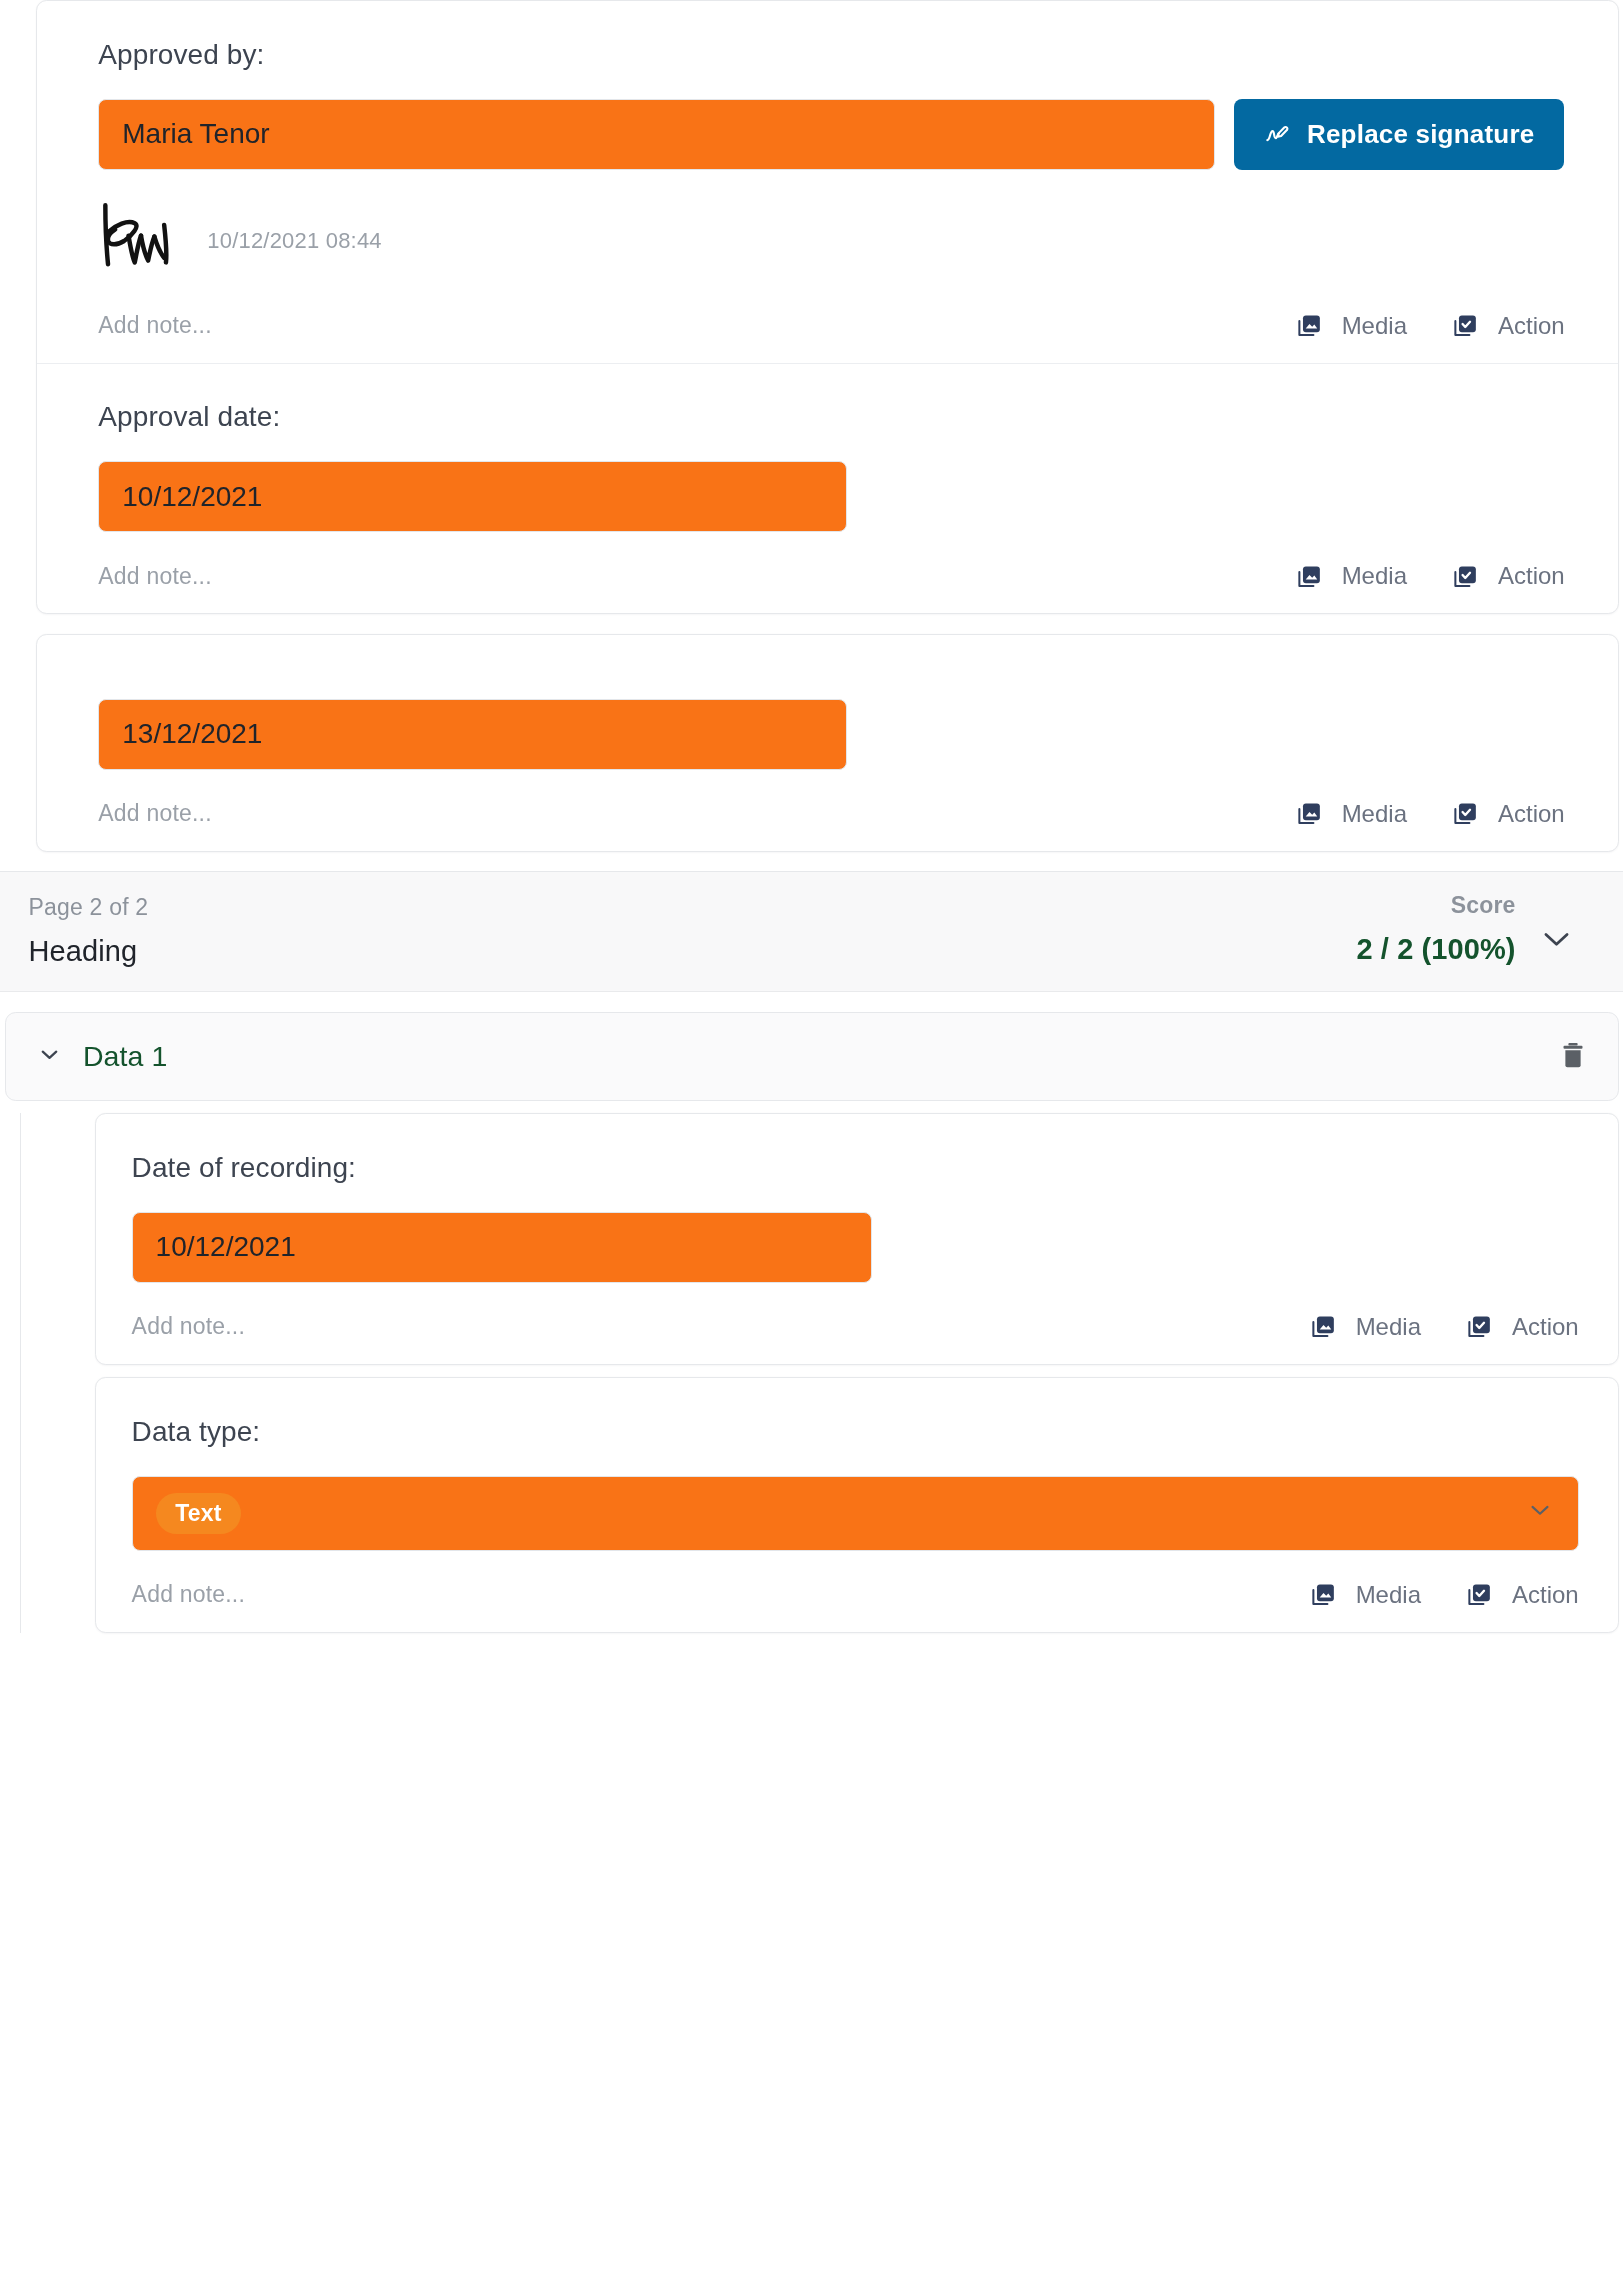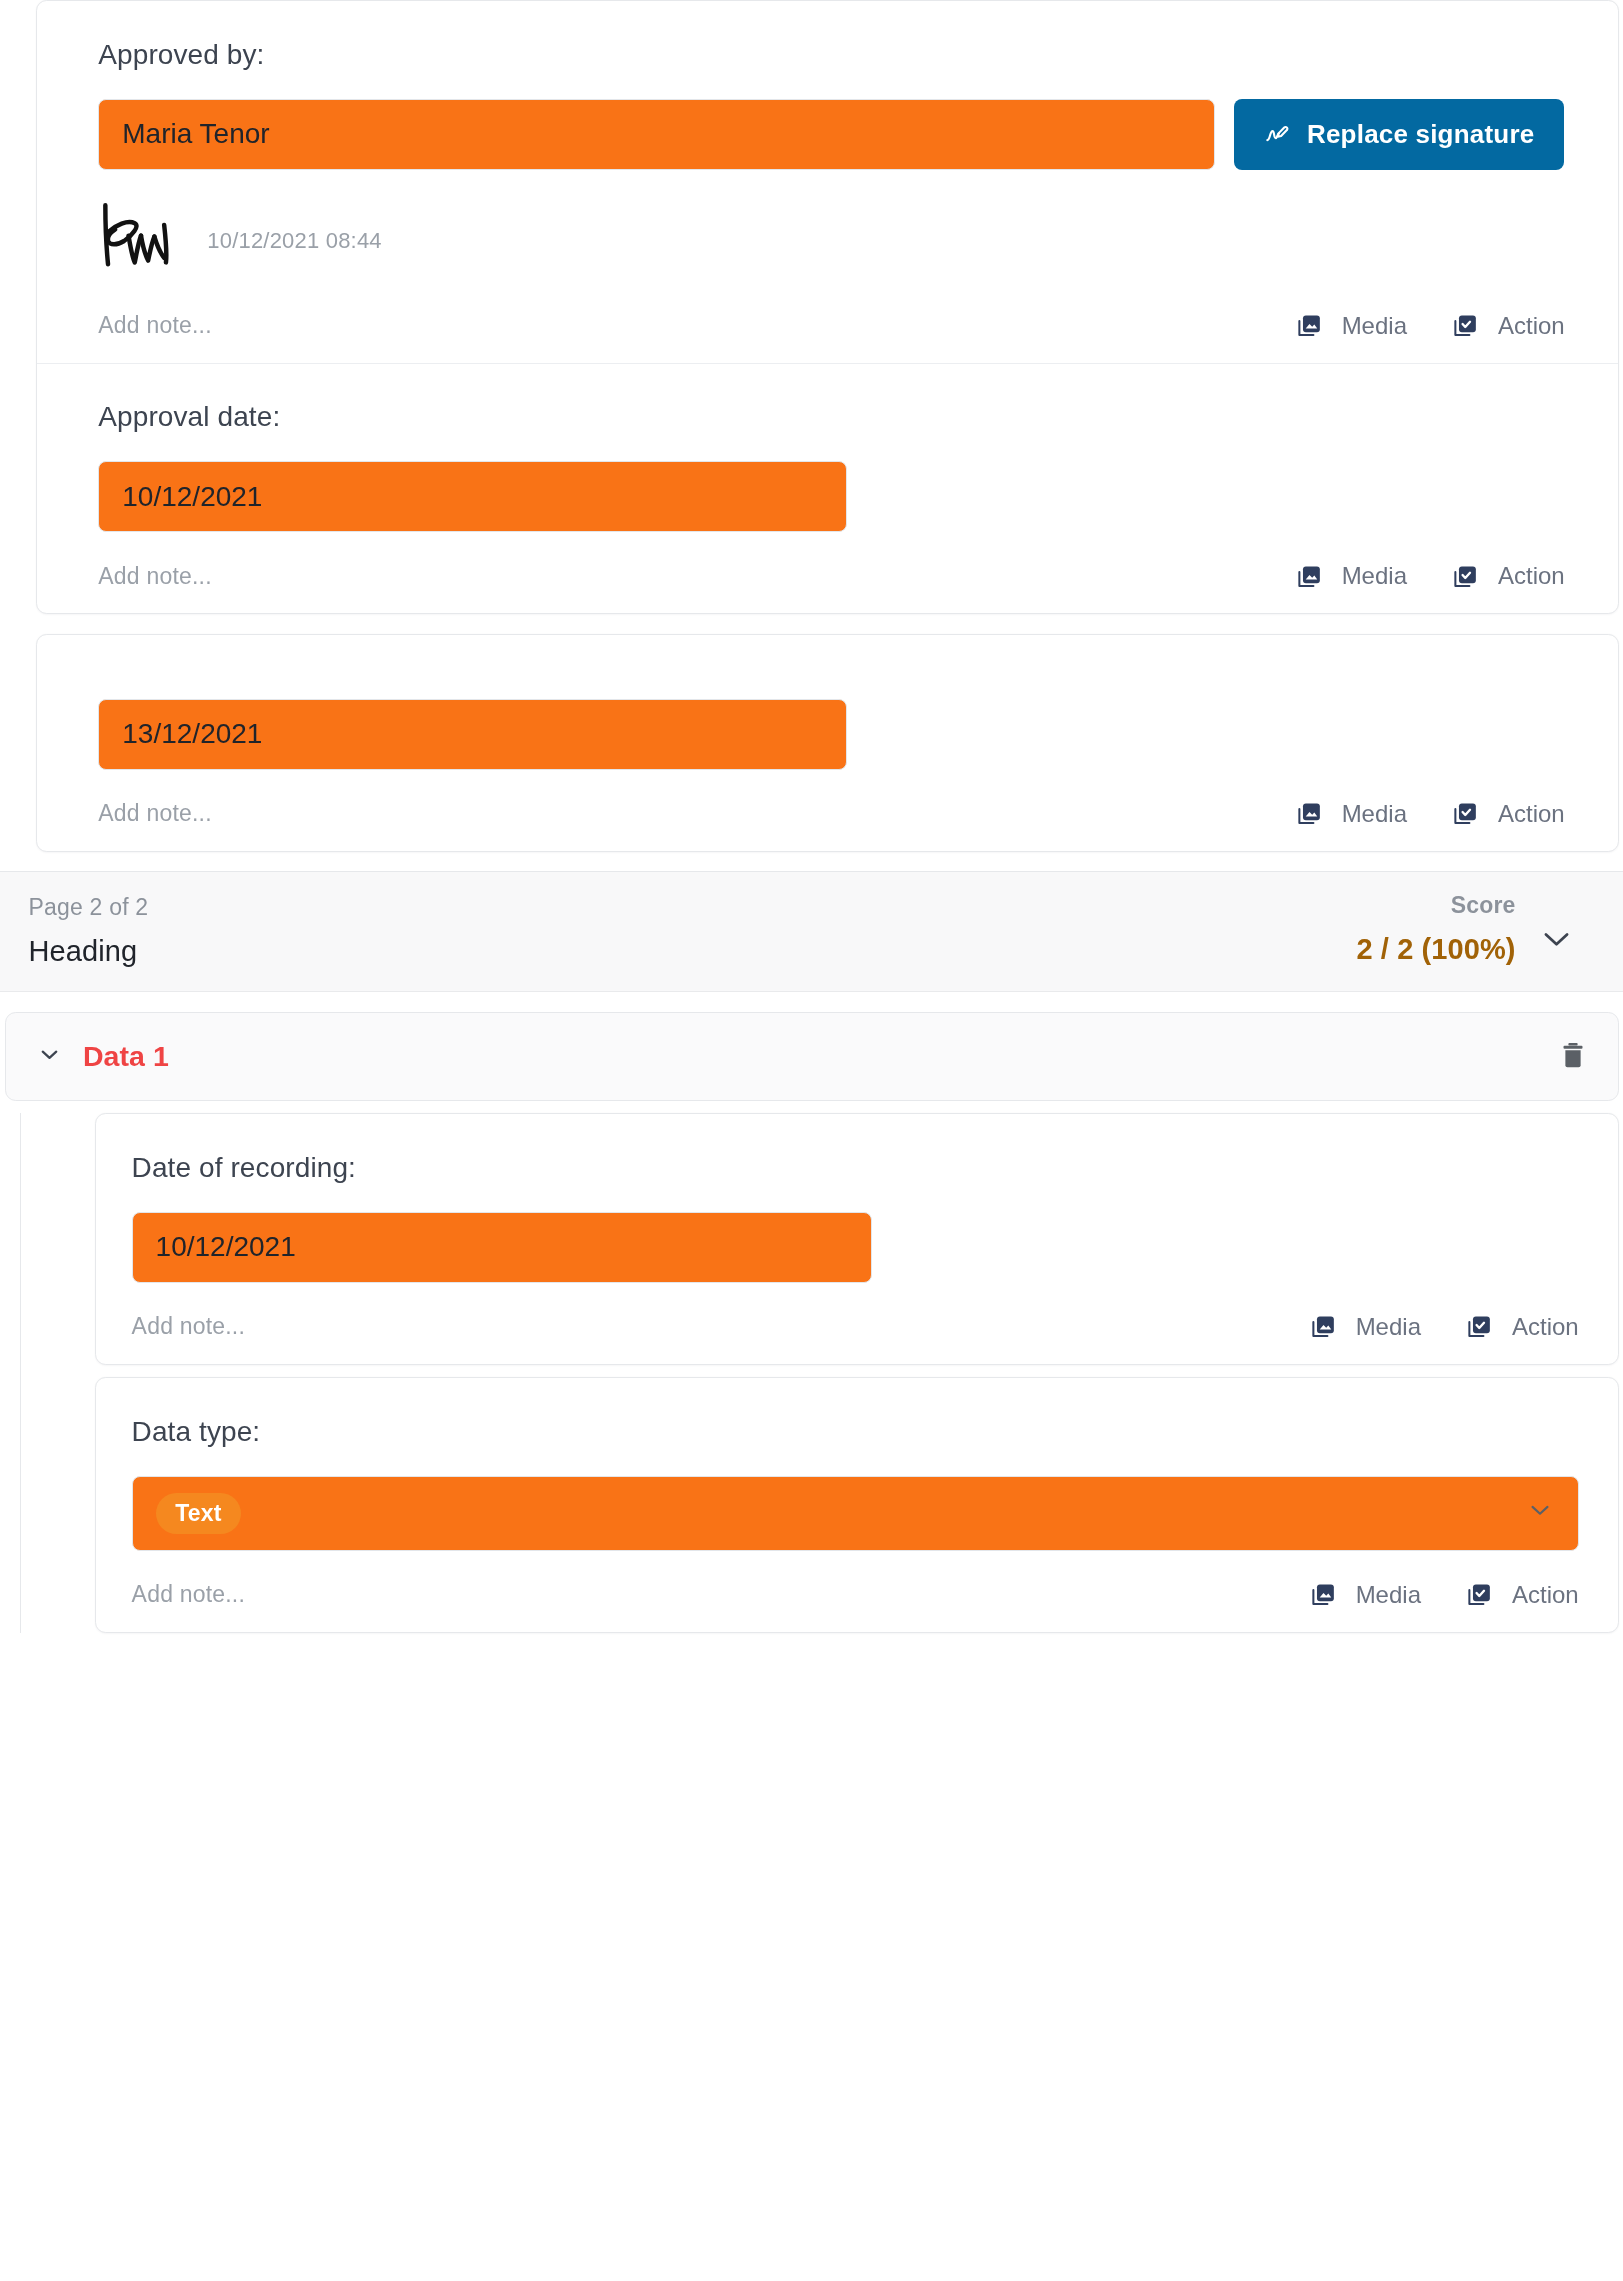--- a/index.html
+++ b/index.html
@@ -152,42 +152,42 @@
   }
   .score-col { text-align: right; }
   .score-label {
     font-size: 23px;
     color: #8c929b;
     letter-spacing: 0.2px;
   }
   .score-val {
     margin-top: 14.3px;
     font-size: 29px;
-    color: #a16207;
+    color: #14532d;
     letter-spacing: 0.1px;
   }
   .chev-big { margin-top: 27px; }
 
   
   .group-head {
     margin: 19.6px 5.3px 0 5.3px;
     height: 89px;
     background: #fafafb;
     border: 0.9px solid #e6e8eb;
     border-radius: 10.7px;
     display: flex;
     align-items: center;
     justify-content: space-between;
     padding: 0 30px 0 30px;
   }
   .group-head-left { display: flex; align-items: center; gap: 19.6px; }
   .group-title {
     font-size: 28.5px;
-    font-weight: 700;
-    color: #ef4444;
+    font-weight: 400;
+    color: #14532d;
     letter-spacing: 0.1px;
   }
 
   
   .group-body {
     margin-top: 12.5px;
     margin-left: 19.6px;
     border-left: 0.9px solid #e6e8eb;
     padding-left: 43px;
     padding-right: 5.3px;

